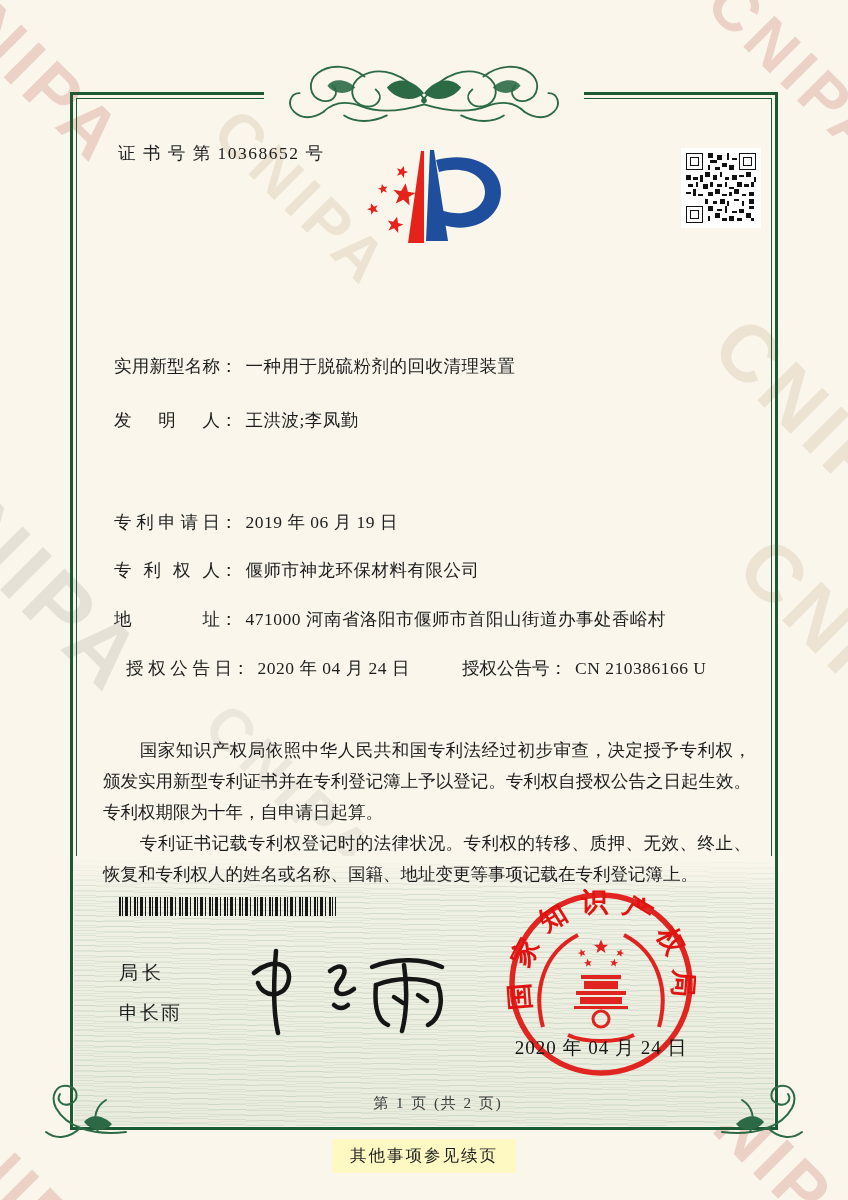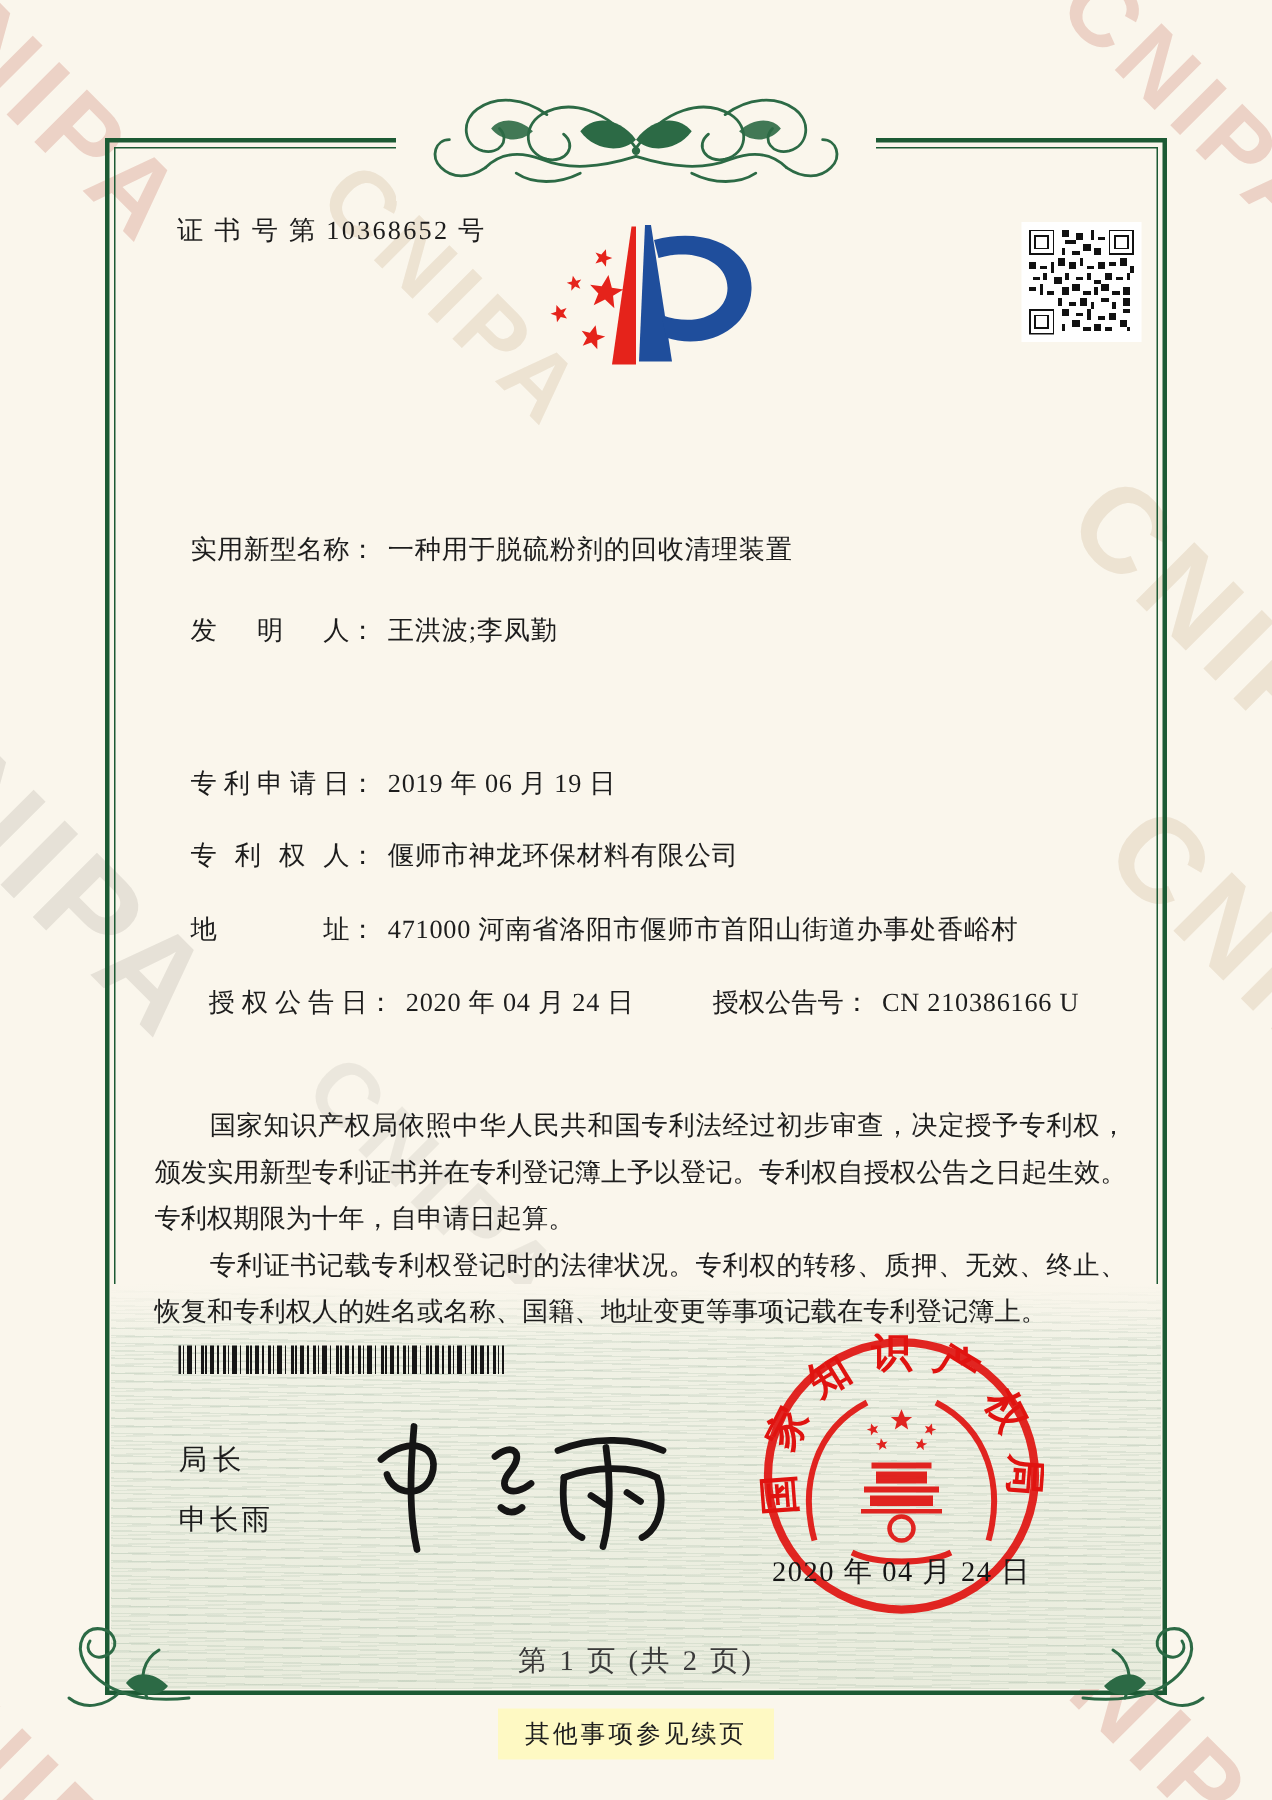--- a/index.html
+++ b/index.html
@@ -26,21 +26,21 @@
   .ornament-corner { position:absolute; width:90px; height:62px; z-index:3; }
   
   .cert-no { position:absolute; left:118px; top:141px; font-size:17.5px;
              letter-spacing:1.5px; z-index:4; }
   .logo { position:absolute; left:352px; top:138px; width:150px; height:114px; z-index:4; }
   .qr { position:absolute; left:681px; top:148px; width:80px; height:80px;
         background:#fff; padding:5px; z-index:4; }
   .title { position:absolute; left:70px; top:252px; width:708px; text-align:center;
            font-size:41px; font-weight:bold; letter-spacing:7px; z-index:4; }
   
-  .row { position:absolute; left:127px; font-size:17.5px; white-space:nowrap; z-index:4; }
+  .row { position:absolute; left:114px; font-size:17.5px; white-space:nowrap; z-index:4; }
   .flabel { display:inline-block; width:106px; text-align:justify;
             text-align-last:justify; text-justify:inter-character; vertical-align:top; }
   .colon { margin-right:8px; }
   .fval { letter-spacing:0.5px; }
   .grant-no { position:absolute; left:336px; top:0; white-space:nowrap; }
   
   .paras { position:absolute; left:103px; top:699px; width:648px; font-size:17.5px;
            line-height:31px; text-align:justify; z-index:4;margin-top:36px; }
   .paras p { text-indent:2.1em; }
   
@@ -56,22 +56,22 @@
       #161616 0 2px, transparent 2px 3px, #161616 3px 4px, transparent 4px 6px,
       #161616 6px 9px, transparent 9px 11px, #161616 11px 12px, transparent 12px 15px); }
   .sig-title { position:absolute; left:119px; top:960px; font-size:19px;
                letter-spacing:4px; z-index:4; }
   .sig-name  { position:absolute; left:119px; top:1000px; font-size:19px;
                letter-spacing:2px; z-index:4; }
   .signature { position:absolute; left:238px; top:933px; width:215px; height:112px; z-index:4; }
   .seal { position:absolute; left:506px; top:889px; width:190px; height:190px; z-index:4; }
   .seal-date { position:absolute; left:491px; top:1035px; width:220px; text-align:center;
                font-size:19px; letter-spacing:1px; color:#161616; z-index:5; }
-  .page-info { position:absolute; left:70px; top:1094px; width:708px; text-align:center;
-               font-size:19px; color:#3a3a3a; letter-spacing:2px; z-index:4; }
+  .page-info { position:absolute; left:84px; top:1094px; width:708px; text-align:center;
+               font-size:15px; color:#3a3a3a; letter-spacing:2px; z-index:4; }
   .continuation { position:absolute; left:0; top:1139px; width:848px; text-align:center; z-index:4; }
   .continuation span { display:inline-block; background:#fef9c3; padding:6px 18px;
                font-size:16.5px; letter-spacing:2px; }
 </style>
 </head>
 <body>
 
 <div class="page">
 
   <div class="wm wm-pink" style="left:-35px; top:-55px; font-size:72px;">CNIPA</div>

